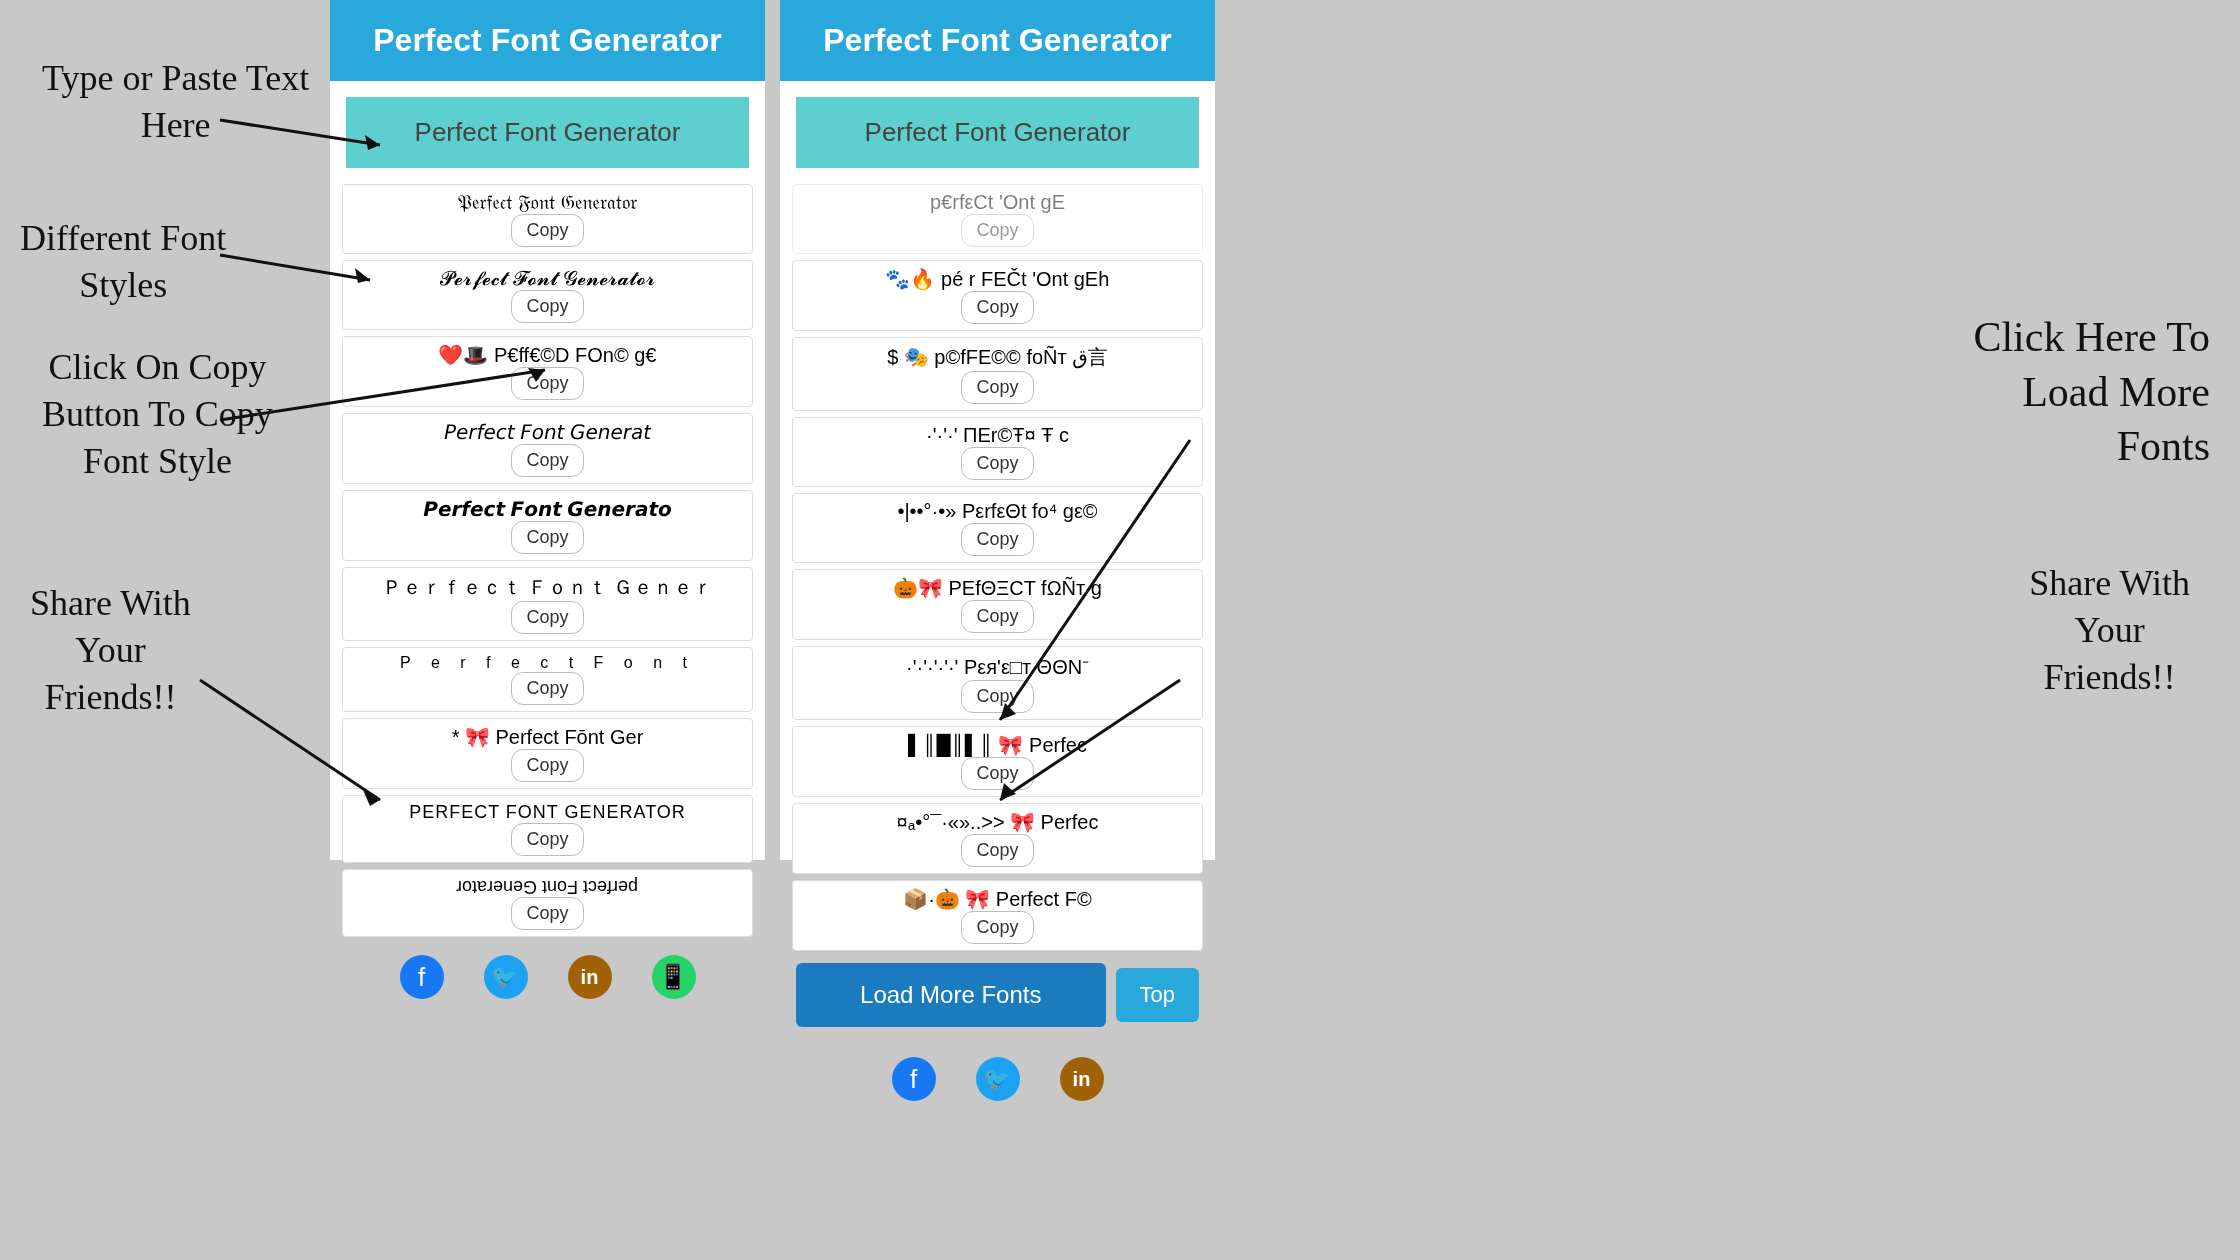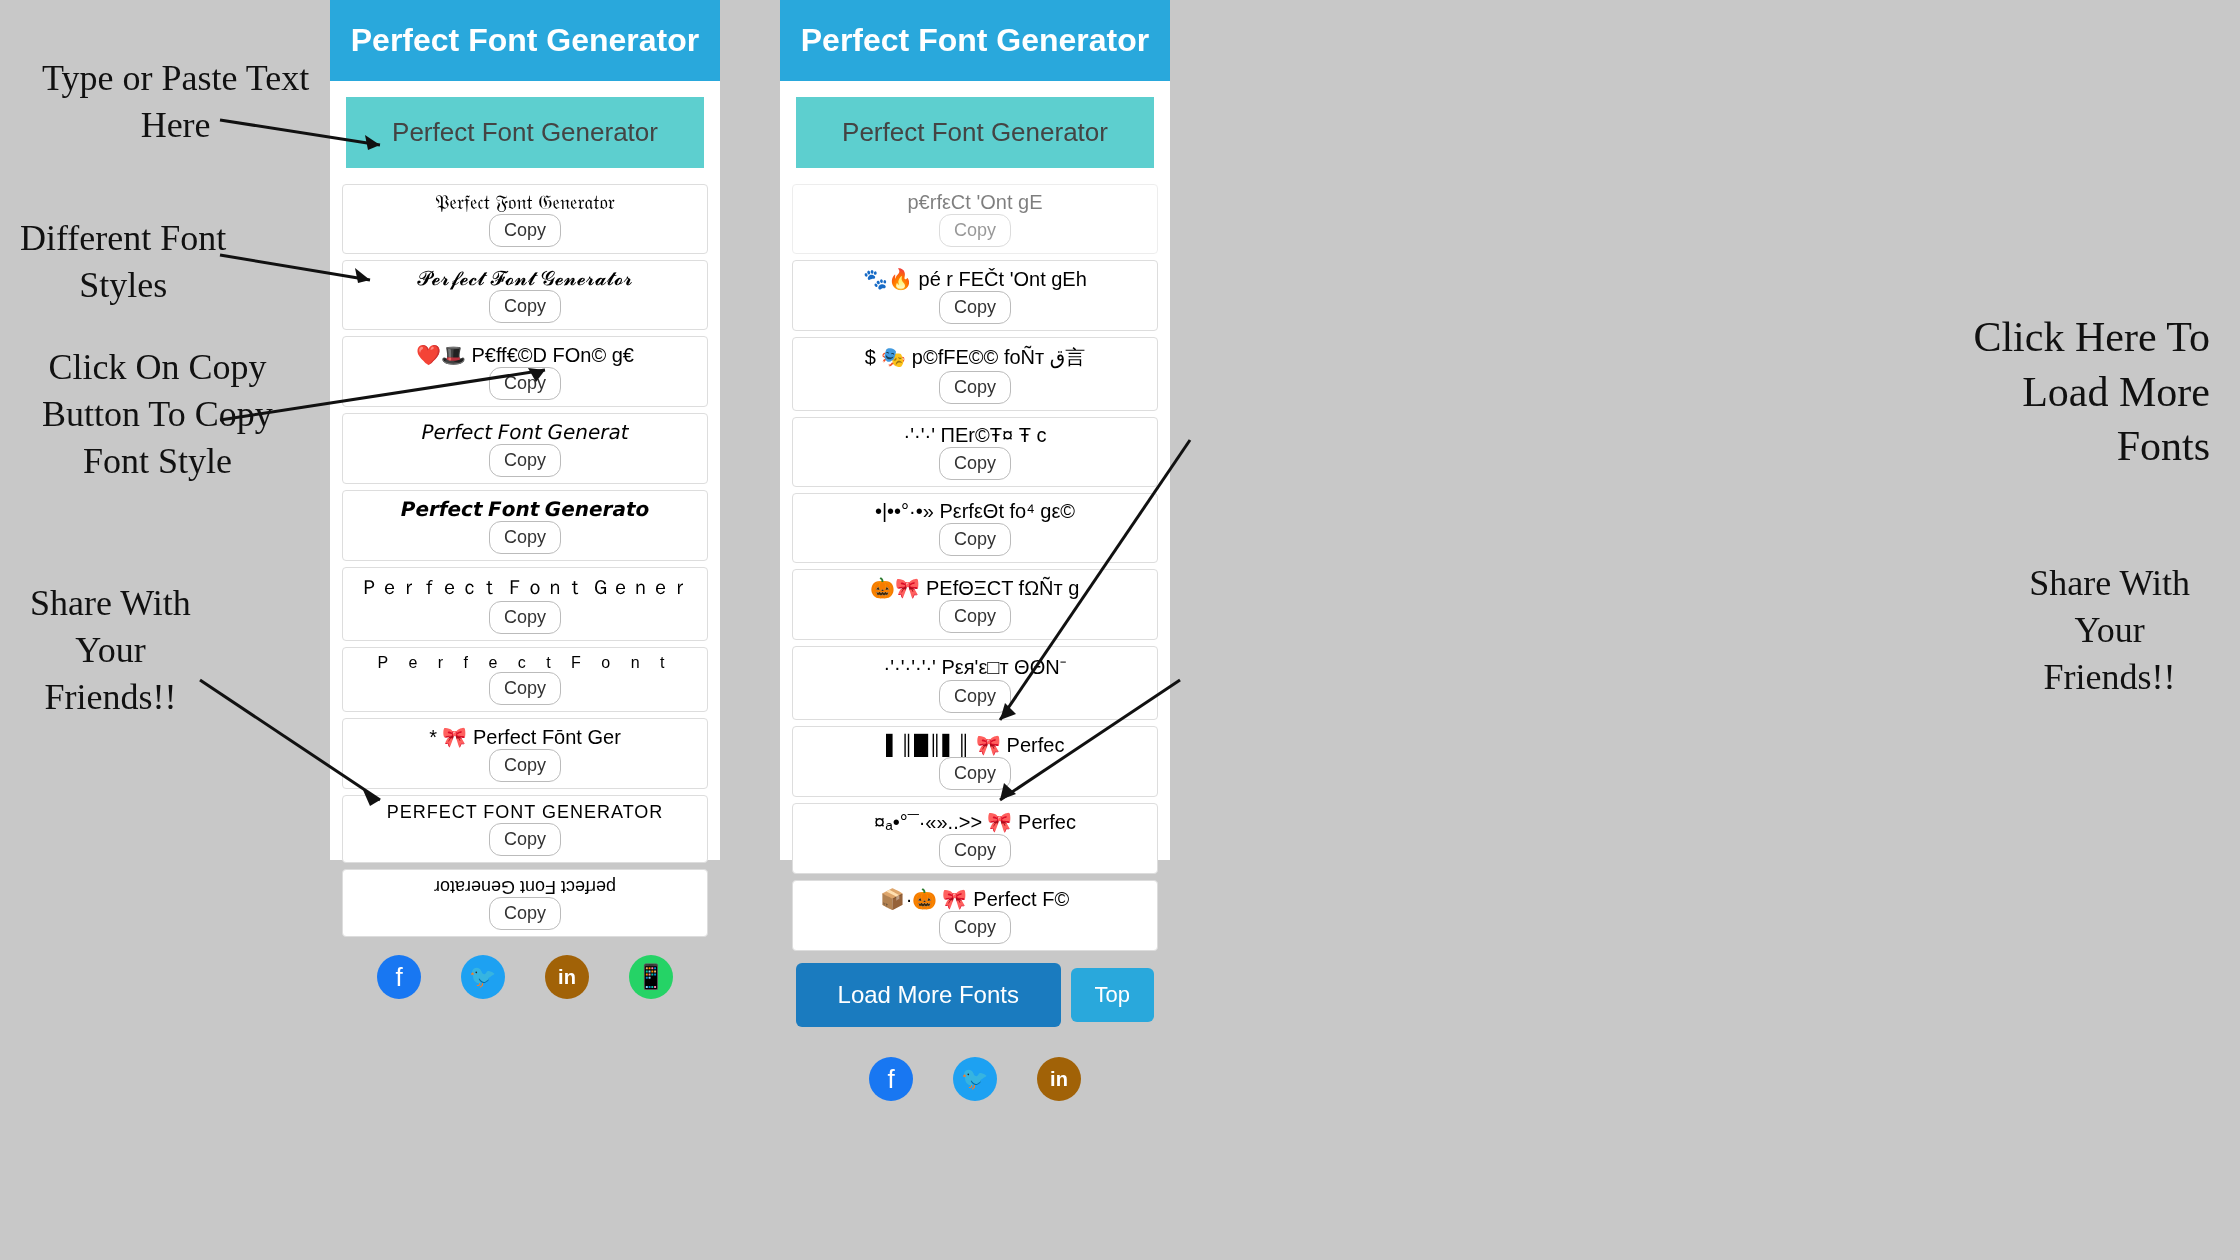--- a/index.html
+++ b/index.html
@@ -19,21 +19,21 @@
       font-size: 36px;
       color: #111;
       line-height: 1.3;
       text-align: center;
     }
 
     
     .phone-panel {
       position: absolute;
       top: 0;
-      width: 390px;
+      width: 435px;
       background: white;
       display: flex;
       flex-direction: column;
     }
 
     .panel-header {
       background: #29a8dc;
       padding: 22px 16px;
       text-align: center;
     }

